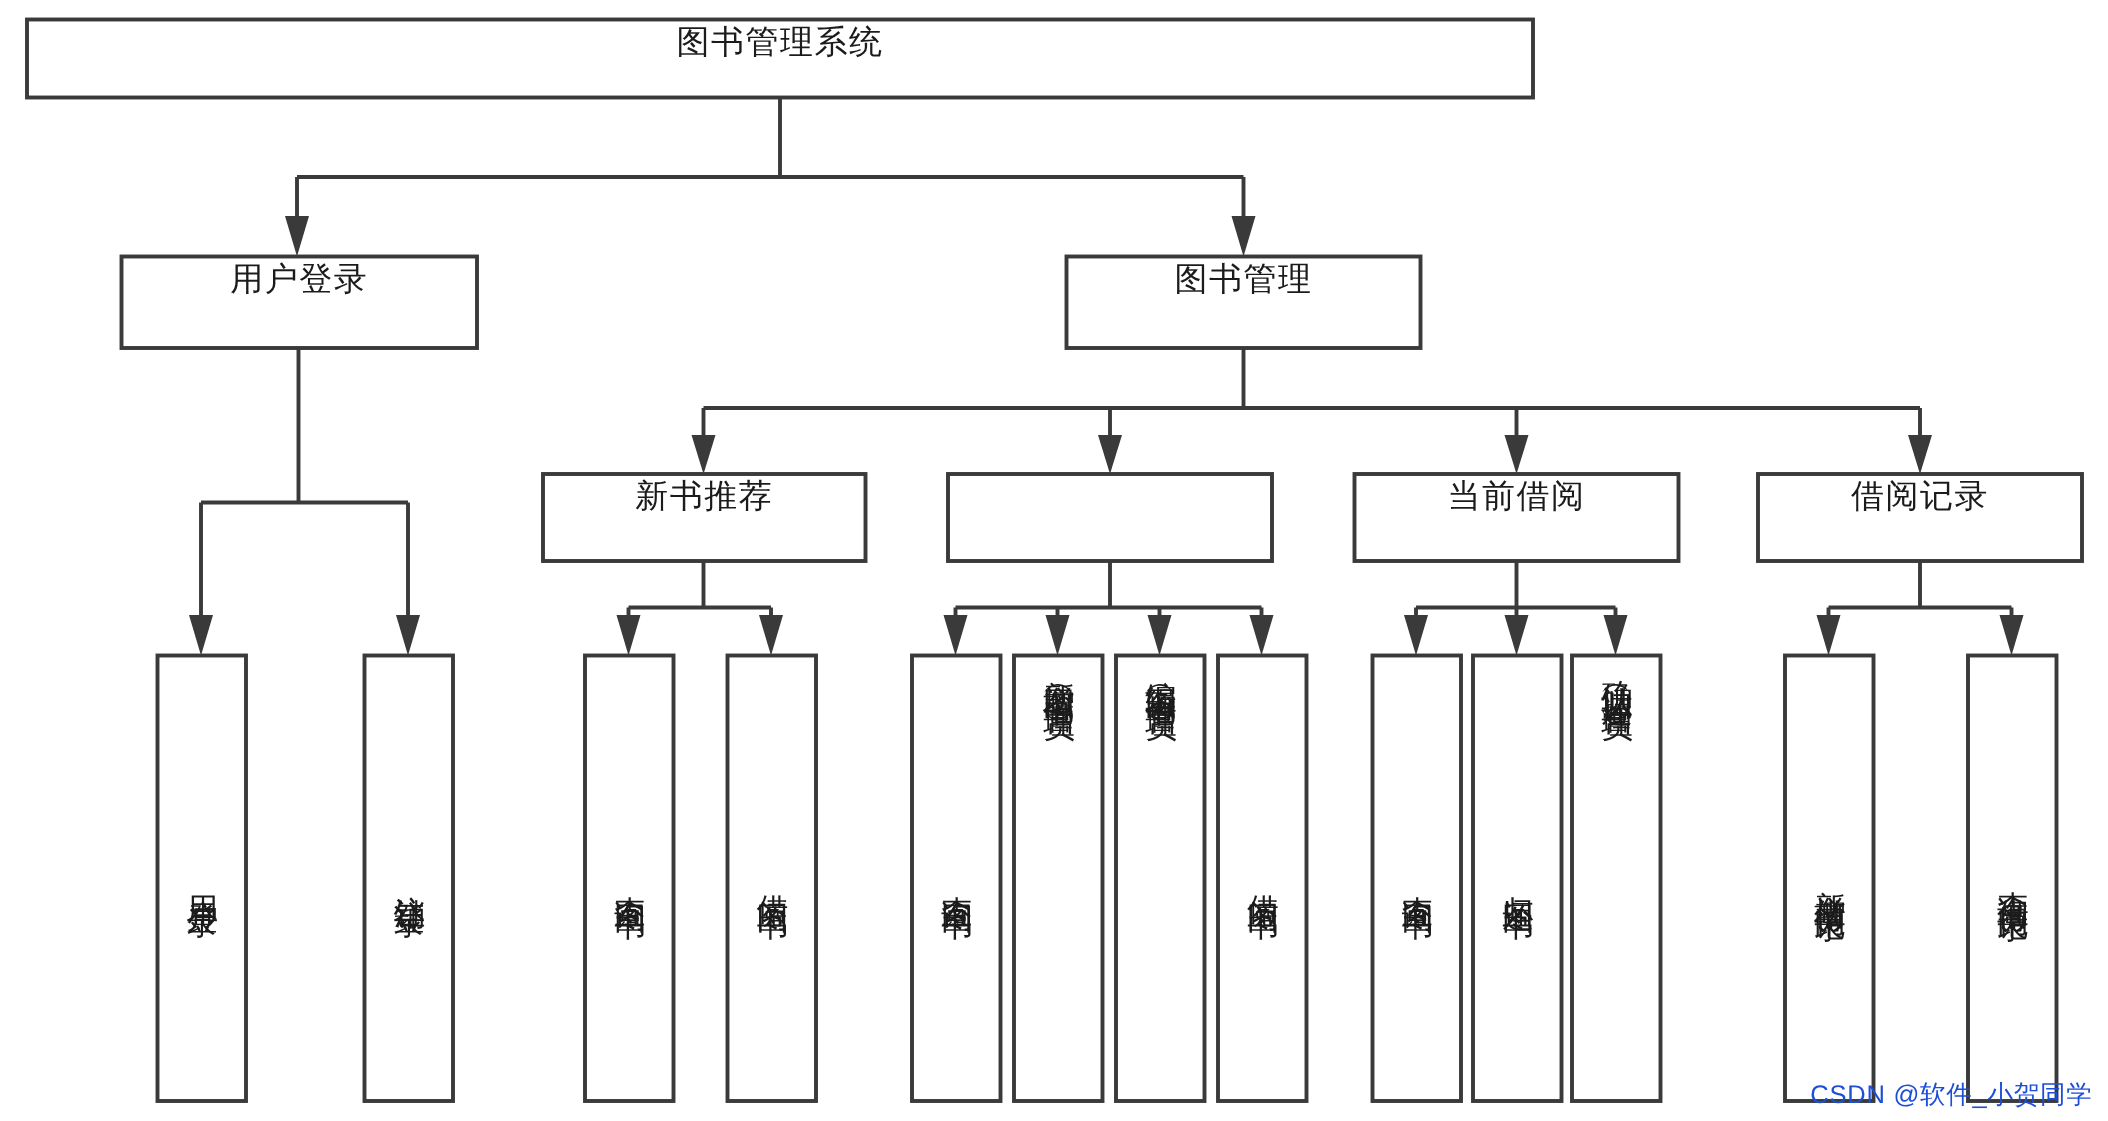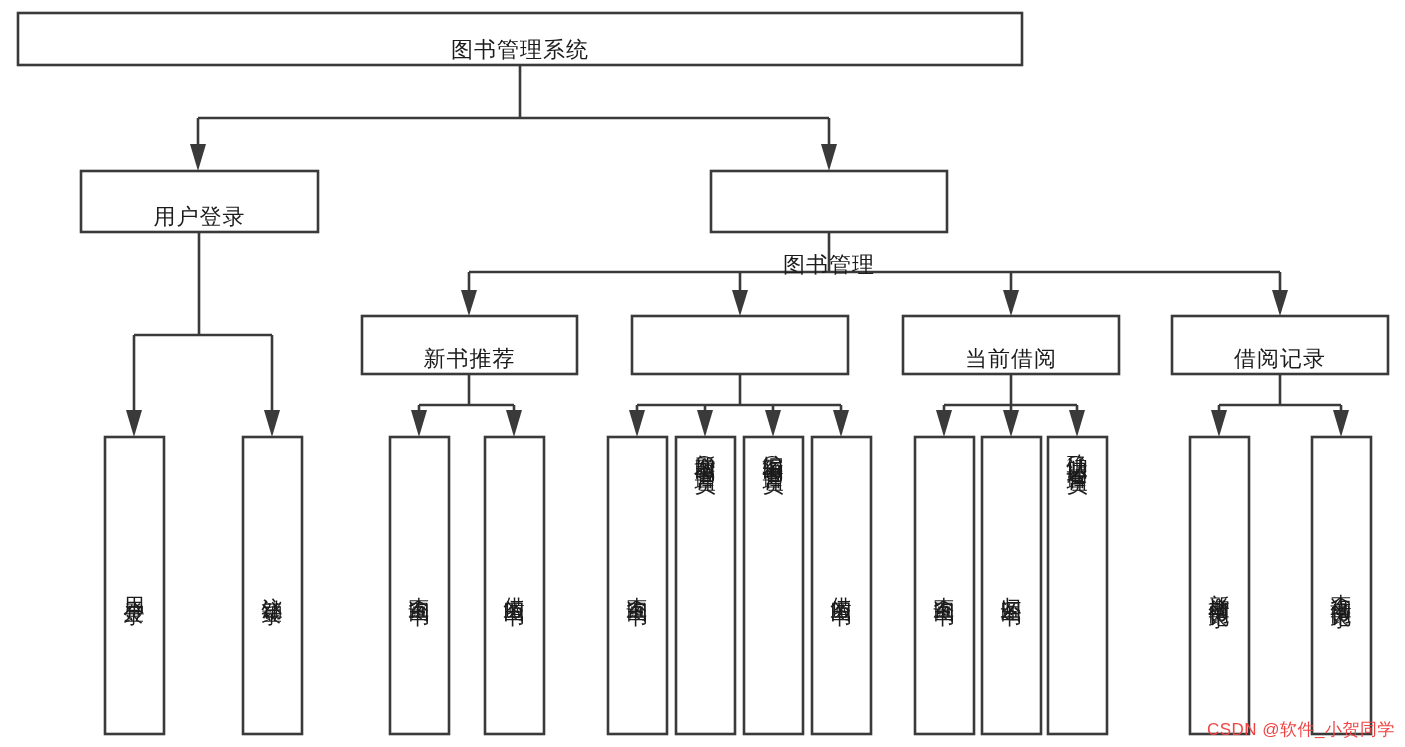--- a/index.html
+++ b/index.html
@@ -55,38 +55,38 @@
     font-family: "Liberation Sans", "DejaVu Sans", sans-serif;
     font-size: 21px;
     line-height: 1;
     color: #1b1b1b;
     letter-spacing: 3px;
     white-space: nowrap;
   }
   .hlabel-wrap {
     position: absolute;
     display: flex;
-    align-items: flex-end;
+    align-items: flex-start;
     justify-content: center;
     pointer-events: none;
   }
   .hlabel-text {
     font-family: "Liberation Sans", "DejaVu Sans", sans-serif;
     font-size: 22px;
     color: #1b1b1b;
     white-space: nowrap;
     letter-spacing: 1px;
   }
   #watermark {
     position: absolute;
     right: 10px;
     bottom: 6px;
     font-family: "Liberation Sans", "DejaVu Sans", sans-serif;
     font-size: 17px;
-    color: #ef4444;
+    color: #1d4ed8;
     white-space: nowrap;
     letter-spacing: 0.5px;
   }
 </style>
 </head>
 <body>
 
 <div id="diagram-root">
 
   <svg id="flow-svg" viewBox="0 0 1405 747">
@@ -194,21 +194,21 @@
   </svg>
 
   <div class="hlabel-wrap" style="left:18px; top:13px; width:1004px; height:52px;">
     <span class="hlabel-text">图书管理系统</span>
   </div>
 
   <div class="hlabel-wrap" style="left:81px; top:171px; width:237px; height:61px;">
     <span class="hlabel-text">用户登录</span>
   </div>
 
-  <div class="hlabel-wrap" style="left:711px; top:171px; width:236px; height:77px;margin-top:32px;">
+  <div class="hlabel-wrap" style="left:711px; top:171px; width:236px; height:77px;">
     <span class="hlabel-text">图书管理</span>
   </div>
 
   <div class="hlabel-wrap" style="left:362px; top:316px; width:215px; height:58px;border-radius:16px;">
     <span class="hlabel-text">新书推荐</span>
   </div>
 
 
   <div class="hlabel-wrap" style="left:903px; top:316px; width:216px; height:58px;">
     <span class="hlabel-text">当前借阅</span>

